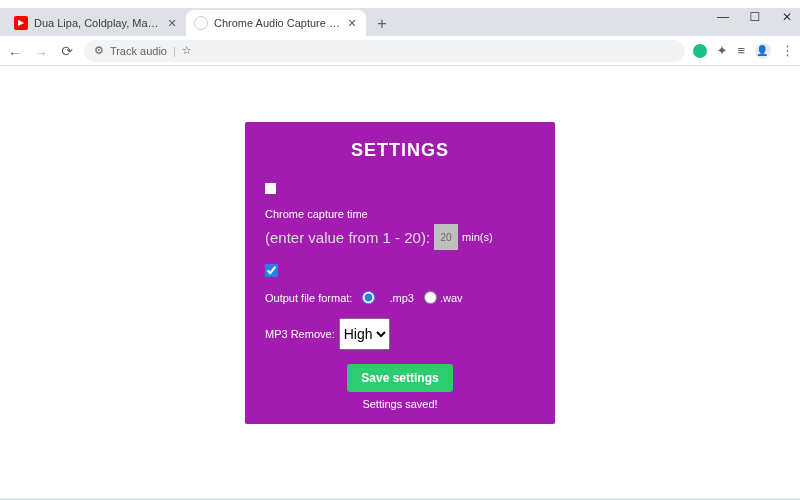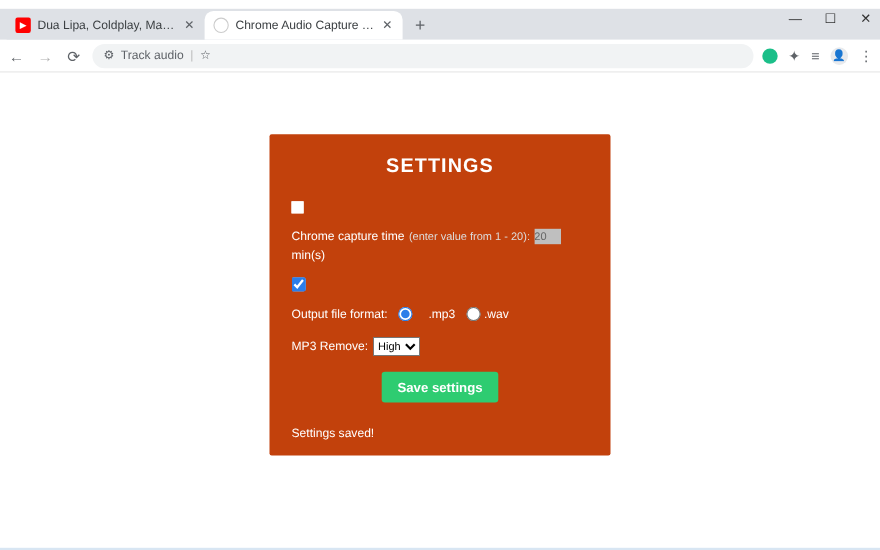--- a/index.html
+++ b/index.html
@@ -94,60 +94,60 @@
     .page {
       height: calc(500px - 8px - 28px - 30px);
       display:flex;
       align-items:flex-start;
       justify-content:center;
       padding-top: 56px;
       background:#fff;
     }
     .settings-panel {
       width: 310px;
-      background: #c2410c;
+      background: #a21caf;
       border-radius: 2px;
       color: #fff;
       padding: 18px 20px 14px 20px;
       font-size: 11px;
     }
     .settings-title {
       text-align:center;
       font-weight:bold;
       font-size:18px;
       letter-spacing:1px;
       margin-bottom: 22px;
     }
     .row { margin-bottom: 14px; display:flex; align-items:center; flex-wrap:wrap; gap:4px;}
-    .hint { font-size:10px; color:#ddd;text-align:right; }
+    .hint { font-size:15px; color:#ddd;text-align:right; }
     .num-input {
-      width: 24px; height:14px;
+      width: 24px; height:26px;
       background:#bfbfbf; color:#666;
-      border:none; font-size:10px; 
+      border:none; font-size:10px; text-align:center;
     }
     .radio, .checkbox { accent-color:#2b7de9; }
     .checkbox.unchecked {
       appearance:none; width:11px; height:11px; background:#fff; border:1px solid #fff;
     }
     select {
-      font-size:10px; height:18px;
+      font-size:14px; height:32px;
     }
     .save-btn {
       display:block;
-      margin: 12px auto 22px auto;
+      margin: 12px auto 6px auto;
       background:#2ecc71;
       color:#fff;
       border:none;
       border-radius:3px;
       padding: 7px 14px;
       font-size:12px;
       font-weight:bold;
       cursor:pointer;
     }
-    .saved-msg { text-align:left; font-size:11px; }
+    .saved-msg { text-align:center; font-size:11px; }
     .bottom-line { position:absolute; bottom:0; left:0; right:0; height:2px; background:#d8e6f3; }
   </style>
 </head>
 <body>
 
 <div class="titlebar"></div>
 
 <div class="tabstrip">
   <div class="tab inactive">
     <span class="favicon yt">▶</span>

